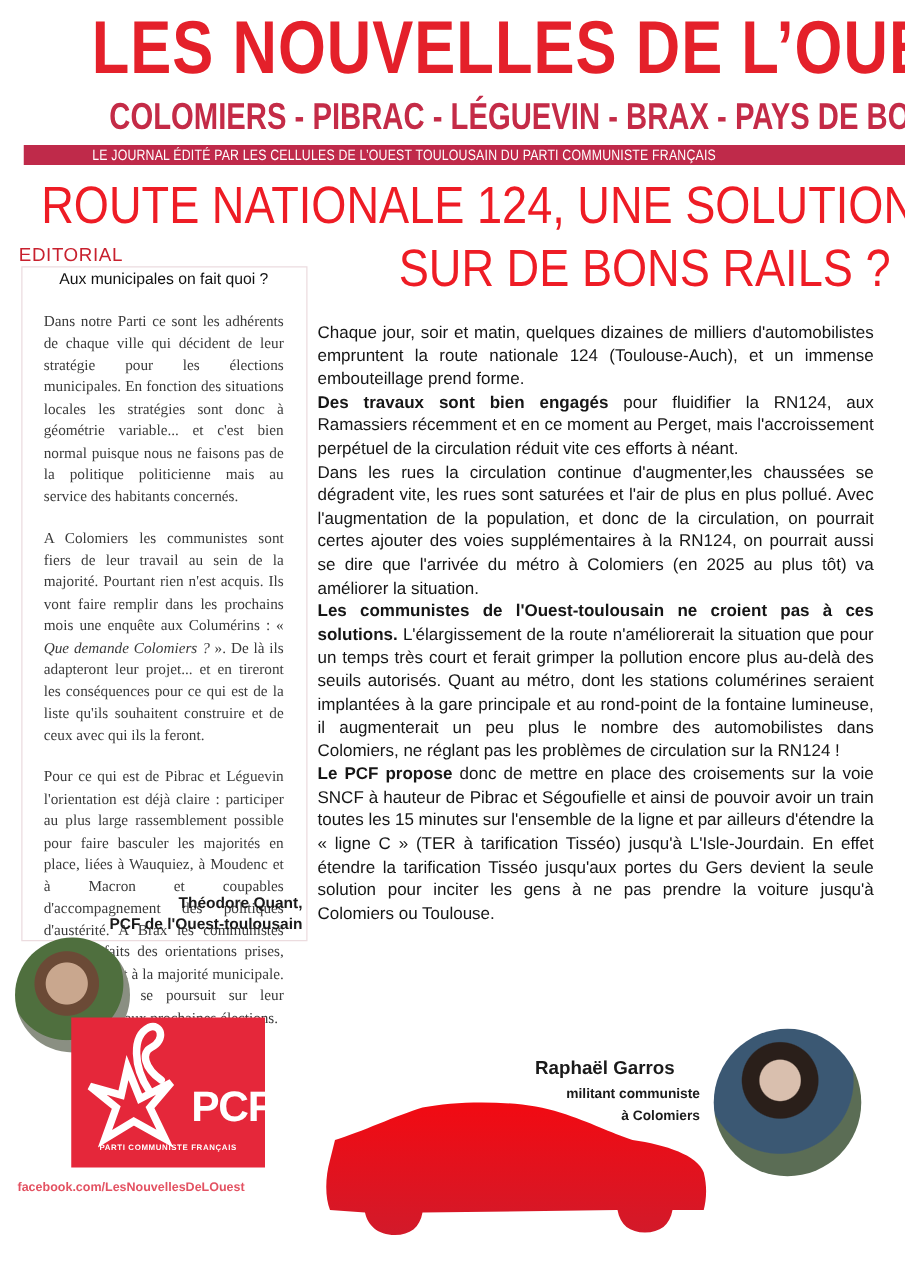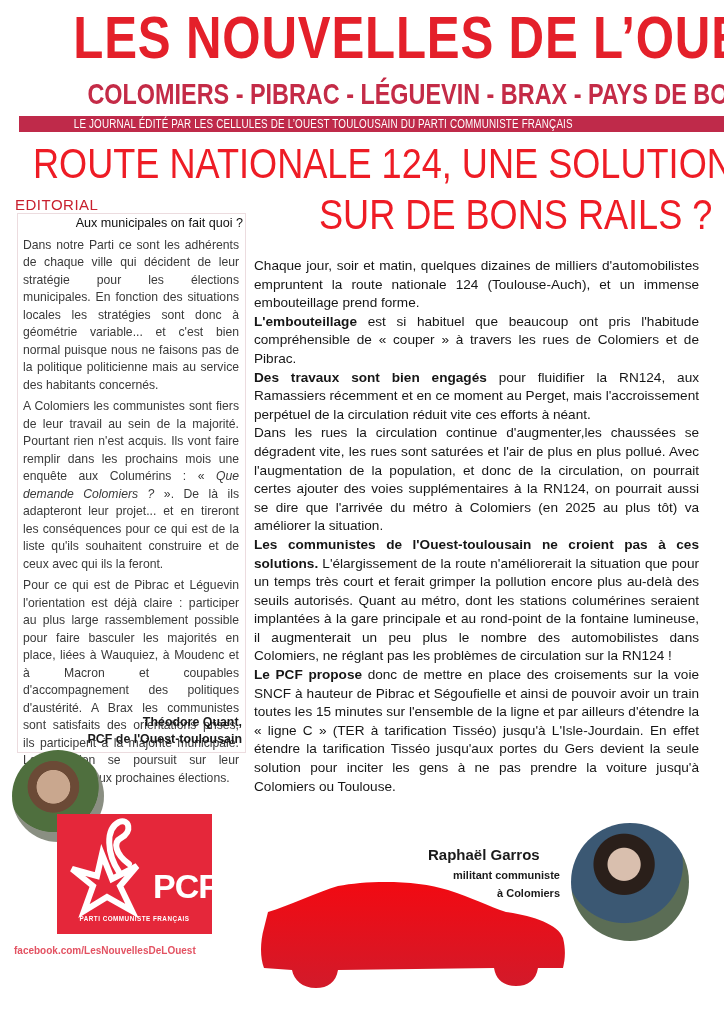--- a/index.html
+++ b/index.html
@@ -51,22 +51,22 @@
     .editorial-box {
       position: absolute; left: 17px; top: 213px; width: 229px; height: 540px;
       border: 1px solid #ecdcdf;
       background: #ffffff;
     }
     .editorial-text {
       position: absolute; left: 19px; top: 215px; width: 224px;
       font-size: 12.2px; line-height: 17.5px; color: #3a3a3a;
       text-align: justify;
     }
-    .editorial-text .ed-heading { color: #111; font-size: 12.6px; display: block; text-align: right; }
-    .editorial-text p { margin: 4px; }
+    .editorial-text .ed-heading { color: #111; font-size: 12.6px; display: block; text-align: center; }
+    .editorial-text p { margin: 16px; font-family: Liberation Serif, serif; }
     .editorial-text em { font-style: italic; }
 
     .signature {
       position: absolute; right: 482px; top: 714px; width: 220px;
       text-align: right; font-weight: bold; font-size: 12.4px; line-height: 17px; color: #1a1a1a;
     }
 
     .avatar-theodore {
       position: absolute; left: 12px; top: 750px; width: 92px; height: 92px;
       border-radius: 50%; overflow: hidden;
@@ -153,21 +153,20 @@
     <path d="M62 58 C 50 40, 48 15, 62 8 C 72 4, 76 18, 64 24 C 56 28, 58 40, 72 50" fill="none" stroke="#ffffff" stroke-width="6" stroke-linecap="round"></path>
   </svg>
   <div class="pcf-letters">PCF</div>
   <div class="pcf-sub">PARTI COMMUNISTE FRANÇAIS</div>
 </div>
 
 <a class="facebook-link">facebook.com/LesNouvellesDeLOuest</a>
 
 <div class="article">
   <p>Chaque jour, soir et matin, quelques dizaines de milliers d'automobilistes empruntent la route nationale 124 (Toulouse-Auch), et un immense embouteillage prend forme.</p>
-  <p><b>L'embouteillage</b><span> est si habituel que beaucoup ont pris l'habitude compréhensible de « couper » à travers les rues de Colomiers et de Pibrac.</span></p>
   <p><b>Des travaux sont bien engagés</b><span> pour fluidifier la RN124, aux Ramassiers récemment et en ce moment au Perget, mais l'accroissement perpétuel de la circulation réduit vite ces efforts à néant.</span></p>
   <p>Dans les rues la circulation continue d'augmenter,les chaussées se dégradent vite, les rues sont saturées et l'air de plus en plus pollué. Avec l'augmentation de la population, et donc de la circulation, on pourrait certes ajouter des voies supplémentaires à la RN124, on pourrait aussi se dire que l'arrivée du métro à Colomiers (en 2025 au plus tôt) va améliorer la situation.</p>
   <p><b>Les communistes de l'Ouest-toulousain ne croient pas à ces solutions.</b><span> L'élargissement de la route n'améliorerait la situation que pour un temps très court et ferait grimper la pollution encore plus au-delà des seuils autorisés. Quant au métro, dont les stations columérines seraient implantées à la gare principale et au rond-point de la fontaine lumineuse, il augmenterait un peu plus le nombre des automobilistes dans Colomiers, ne réglant pas les problèmes de circulation sur  la RN124 !</span></p>
   <p><b>Le PCF propose</b><span> donc de mettre en place  des croisements sur la  voie SNCF à hauteur de Pibrac et Ségoufielle et ainsi de pouvoir avoir un train toutes les 15 minutes sur l'ensemble de la ligne et par ailleurs d'étendre la « ligne C » (TER à tarification Tisséo) jusqu'à L'Isle-Jourdain. En effet étendre la tarification Tisséo jusqu'aux portes du Gers devient la seule solution pour inciter les gens à ne pas prendre la voiture jusqu'à Colomiers ou Toulouse.</span></p>
 </div>
 
 <svg class="car" viewBox="0 0 320 110">
   <defs>
     <linearGradient id="carGrad" x1="0" y1="0" x2="0" y2="1">
       <stop offset="0" stop-color="#f20a12"></stop>

